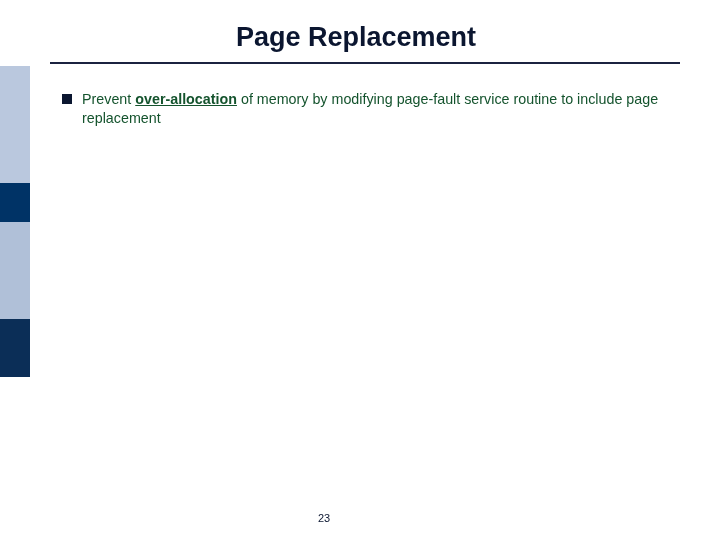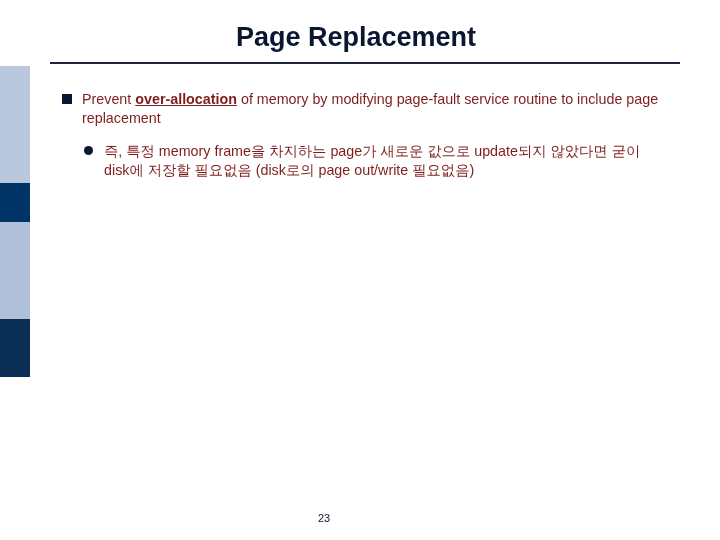--- a/index.html
+++ b/index.html
@@ -46,21 +46,21 @@
     border-top: 2px solid #1b2340;
   }
 
   .content {
     position: absolute;
     top: 90px;
     left: 60px;
     width: 600px;
     font-size: 14.3px;
     line-height: 1.32;
-    color: #7f1d1d;
+    color: #14532d;
   }
 
   .bullet-l1 {
     position: relative;
     padding-left: 22px;
     margin-bottom: 14px;
   }
   .bullet-l1::before {
     content: "";
     position: absolute;
@@ -108,16 +108,15 @@
   <div class="seg-b"></div>
   <div class="seg-c"></div>
   <div class="seg-d"></div>
 </div>
 
 <div class="title">Page Replacement</div>
 <div class="rule"></div>
 
 <div class="content" id="content">
     <div class="bullet-l1">Prevent <b><span class="u">over-allocation</span></b> of memory by modifying page-fault service routine to include page replacement</div>
-    <div class="bullet-l2">즉, 특정 memory frame을 차지하는 page가 새로운 값으로 update되지 않았다면 굳이 disk에 저장할 필요없음 (disk로의 page out/write 필요없음)</div>
   </div>
 
 <div class="pagenum">23</div>
 
 </body></html>

